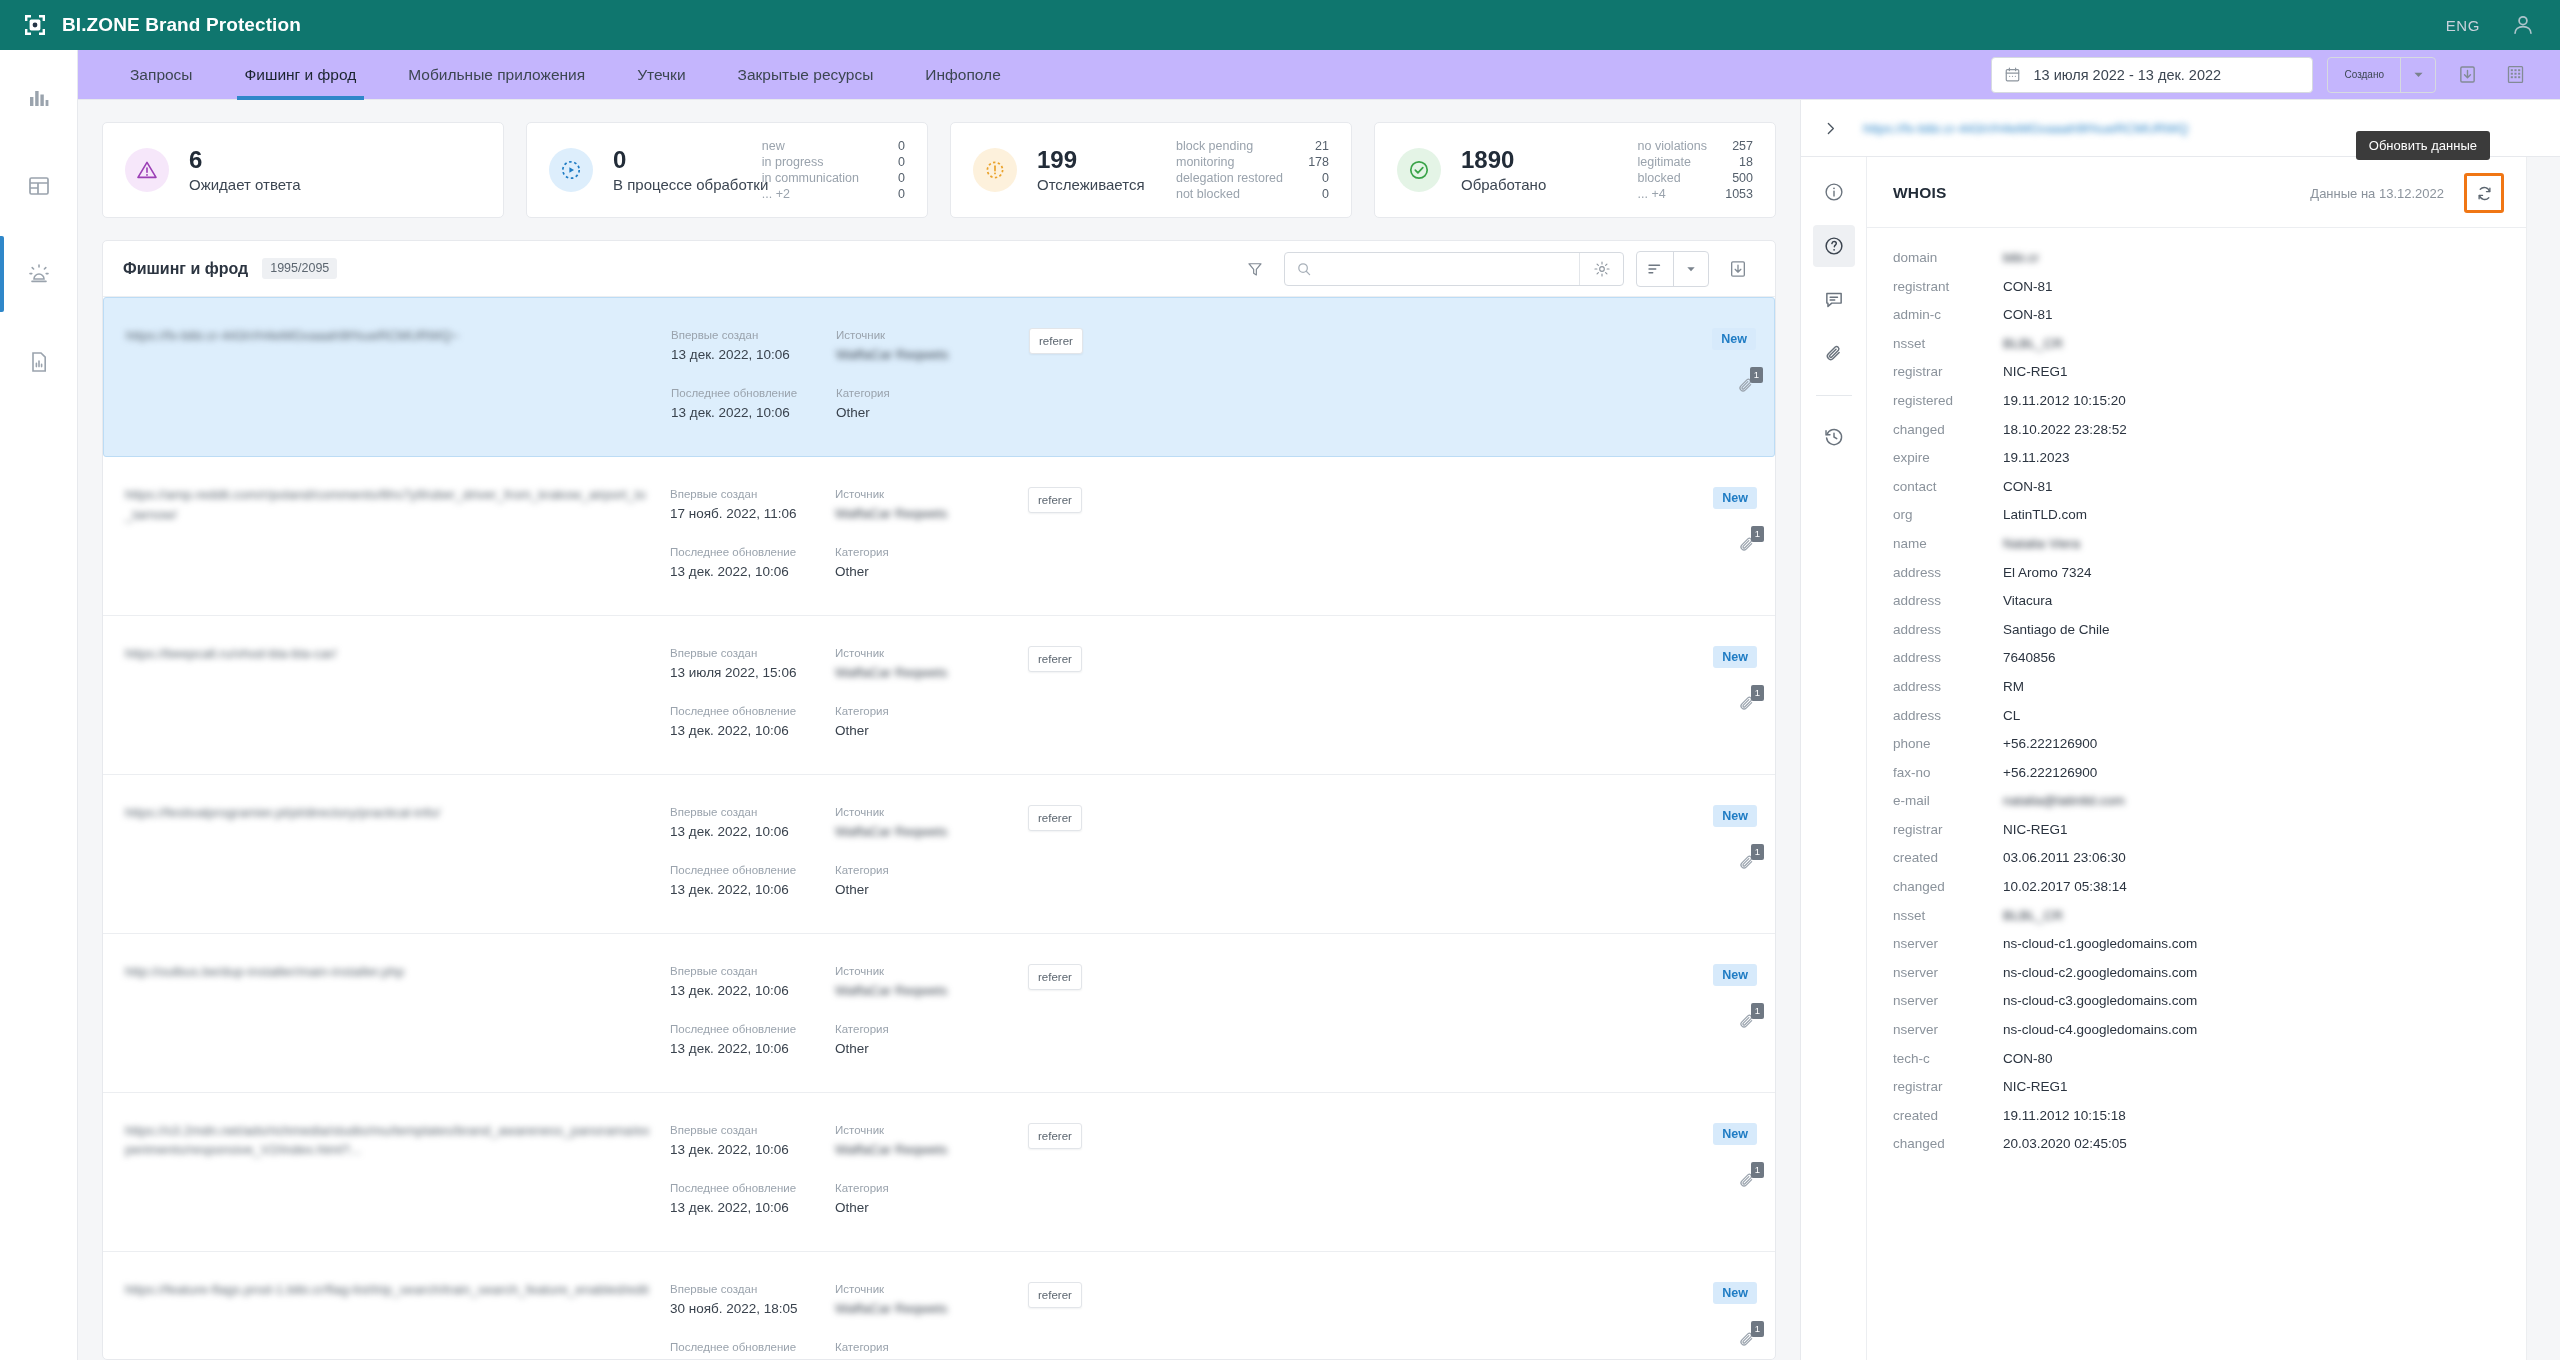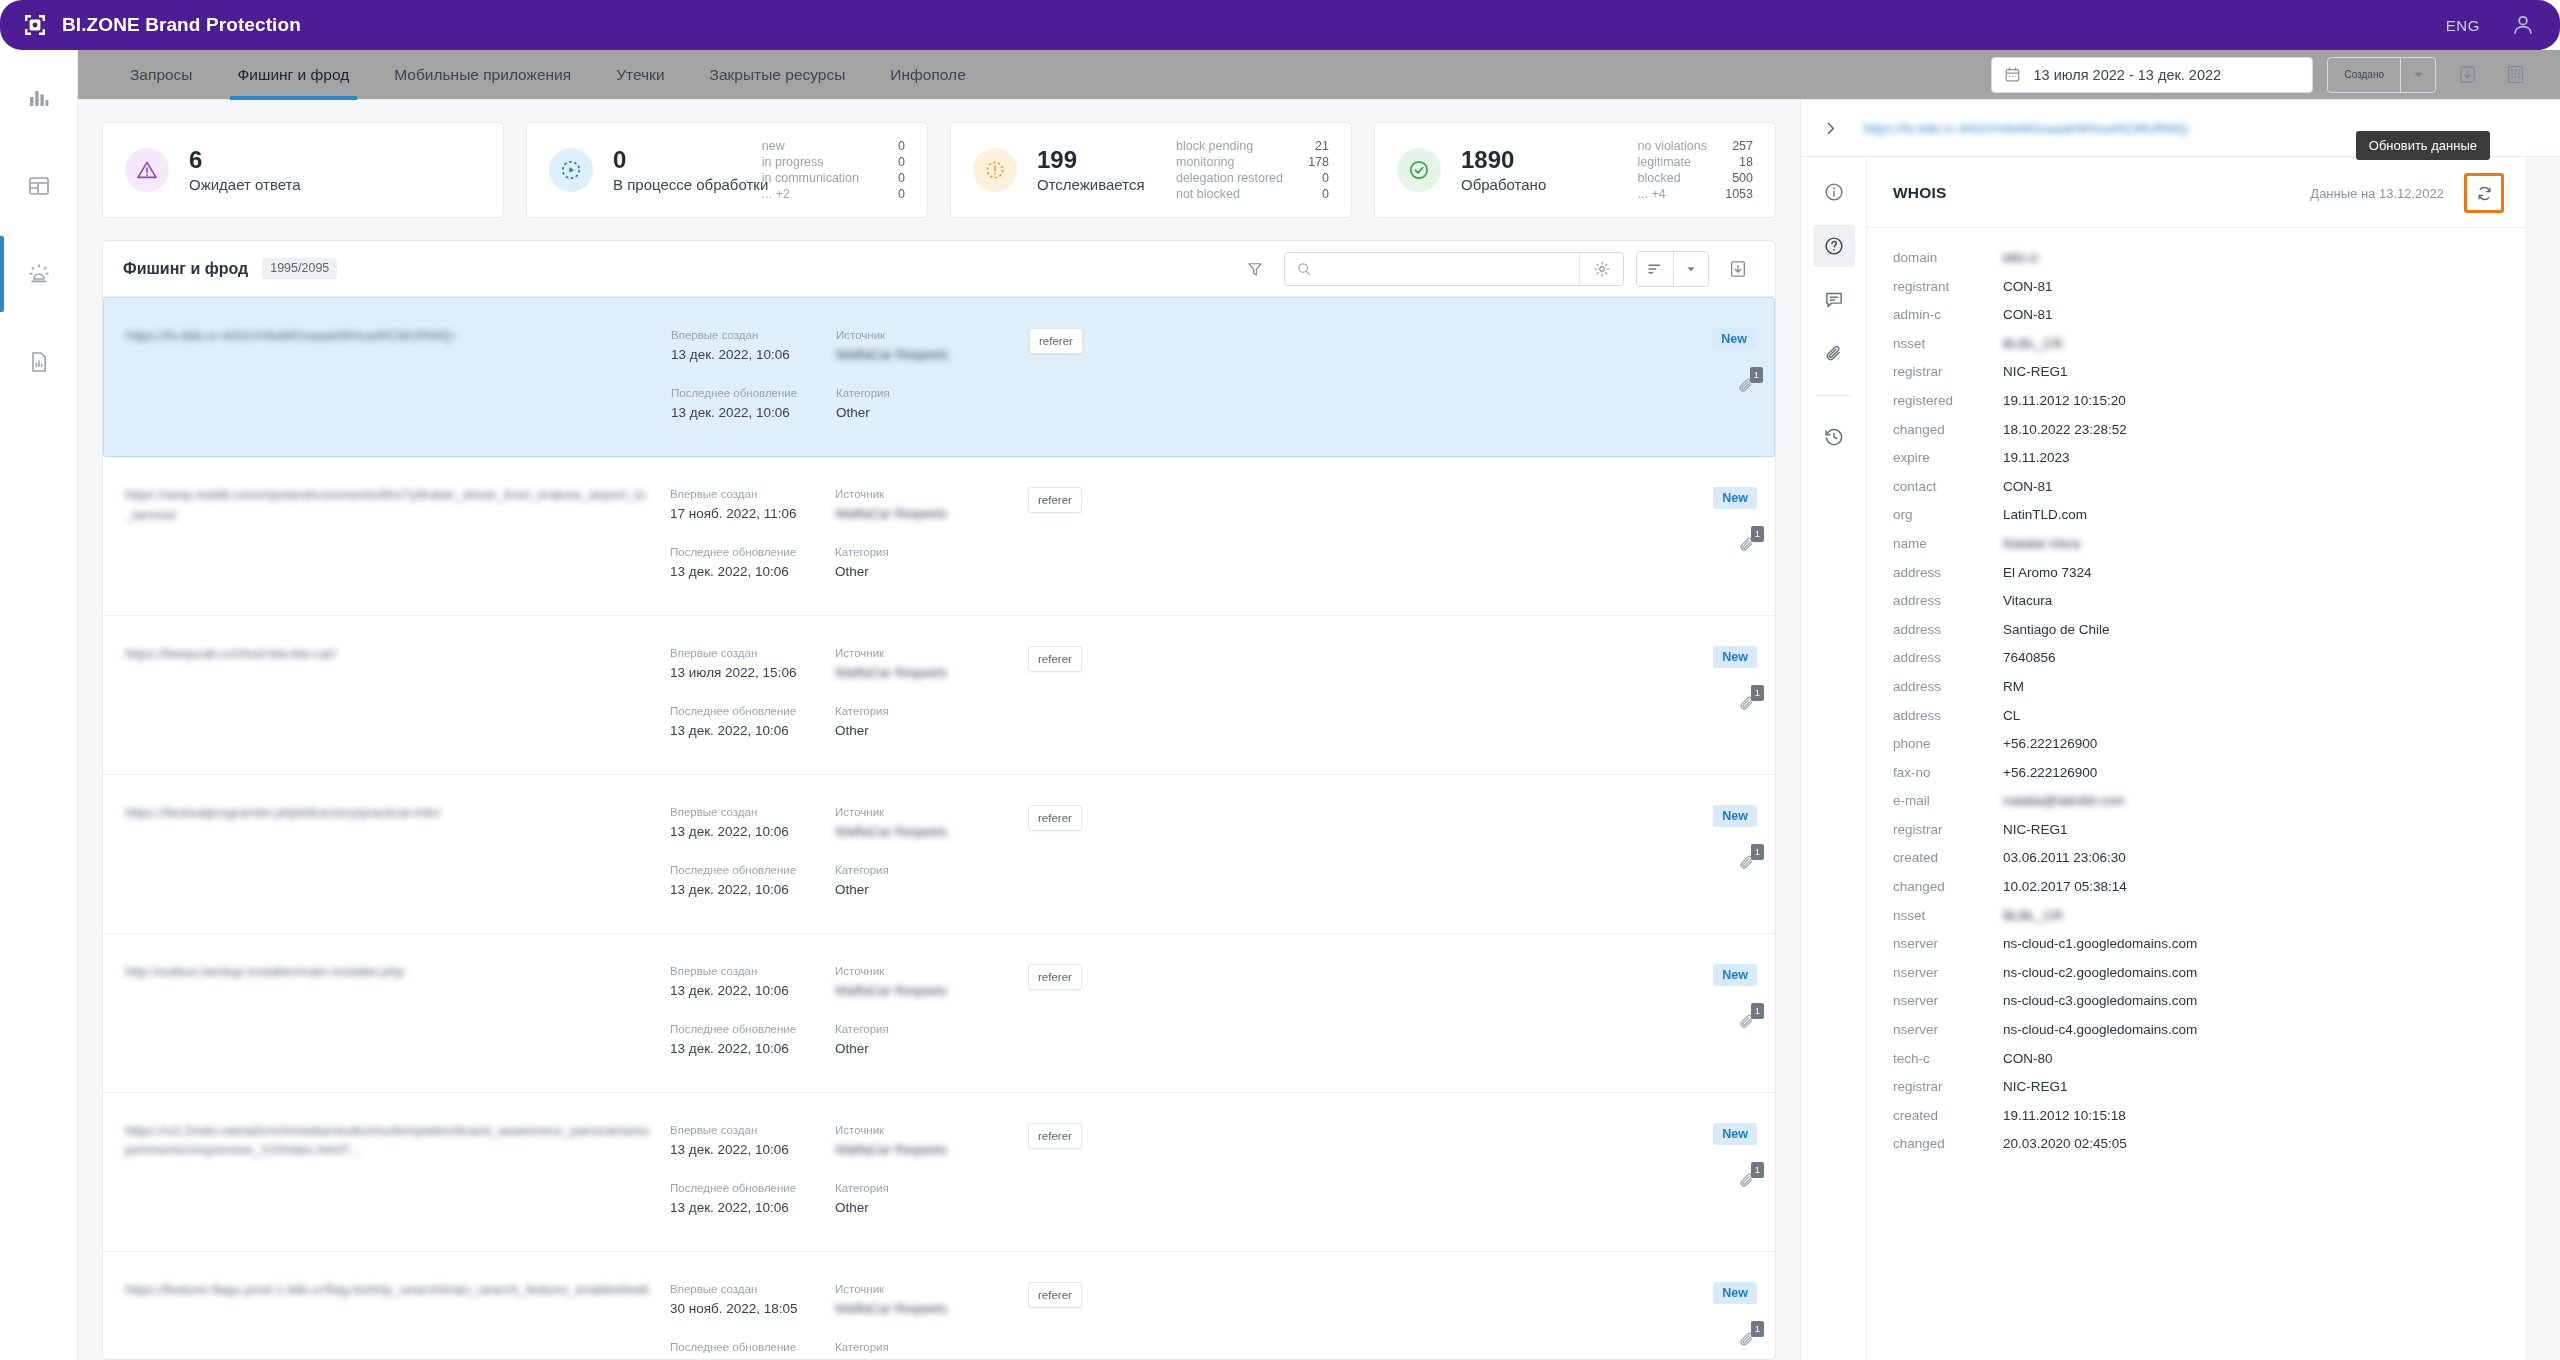--- a/index.html
+++ b/index.html
@@ -6,22 +6,22 @@
   html, body { width:2560px; height:1360px; overflow:hidden; }
   body {
     font-family: "Liberation Sans", sans-serif;
     background:#ffffff;
     color:#2b3440;
     -webkit-font-smoothing: antialiased;
   }
 
   
   .topbar {
-    height:50px; background:#4c1d95; display:flex; align-items:center;
-    padding:0 24px; color:#ffffff; position:relative;border-radius:22px;
+    height:50px; background:#0f766e; display:flex; align-items:center;
+    padding:0 24px; color:#ffffff; position:relative;
   }
   .brand { display:flex; align-items:center; gap:16px; }
   .brand-logo { width:22px; height:22px; position:relative; }
   .brand-title { font-size:19px; font-weight:600; letter-spacing:.1px; }
   .topbar-right { margin-left:auto; display:flex; align-items:center; gap:30px; }
   .lang { font-size:15px; color:#c9d2dc; letter-spacing:.6px; }
   .user-icon { width:26px; height:26px; opacity:.85; }
 
   
   .shell { display:flex; height:1310px; }
@@ -41,22 +41,22 @@
   .rail-item.active::before {
     content:""; position:absolute; left:-17px; top:-16px;
     width:4px; height:76px; background:#2f87c9; border-radius:0 2px 2px 0;
   }
 
   
   .content { flex:1; display:flex; flex-direction:column; min-width:0; }
 
   
   .tabbar {
-    height:50px; display:flex; align-items:stretch; gap:5px;
-    padding-left:32px; background:#a3a3a3; border-bottom:1px solid #e7e9ed;
+    height:50px; display:flex; align-items:stretch; gap:12px;
+    padding-left:32px; background:#c4b5fd; border-bottom:1px solid #e7e9ed;
     position:relative;
   }
   .tab {
     display:flex; align-items:center; padding:0 20px; font-size:15.5px;
     color:#3c4652; position:relative; cursor:pointer; white-space:nowrap;
   }
   .tab.active { color:#1b2430; }
   .tab.active::after {
     content:""; position:absolute; left:12px; right:12px; bottom:-1px;
     height:4px; background:#2f87c9;

